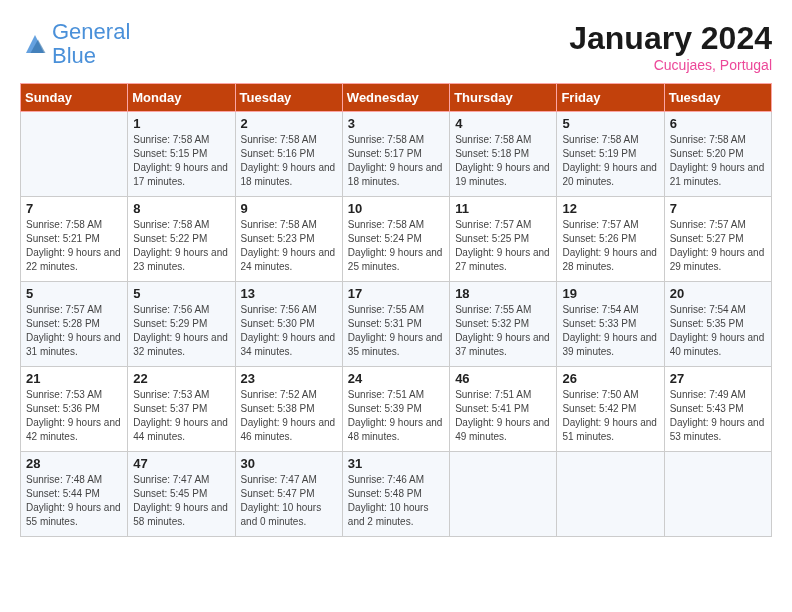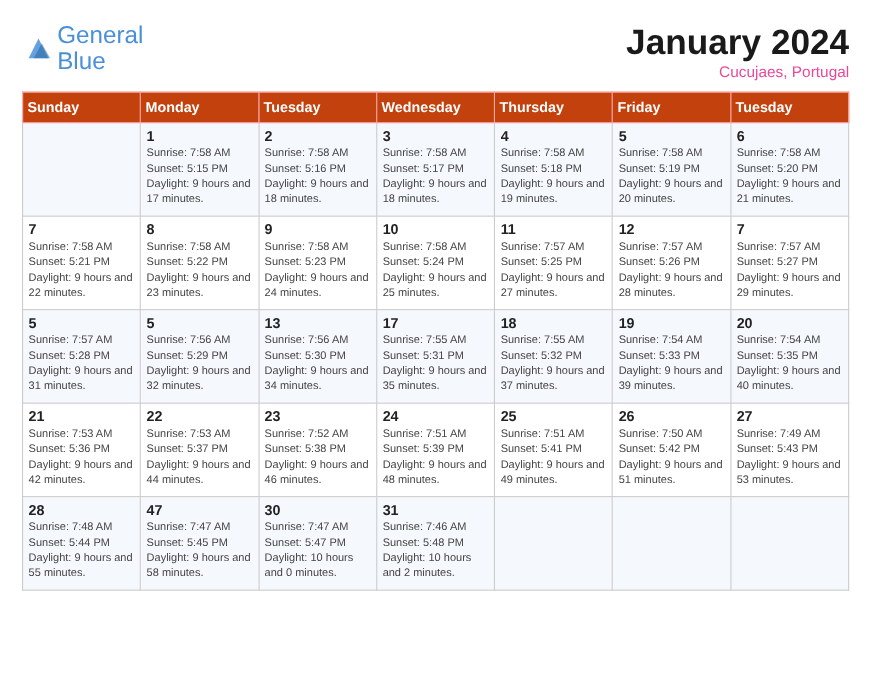--- a/index.html
+++ b/index.html
@@ -218,21 +218,21 @@
         </td>
         <td>
           <span class="day-number">23</span>
           <div class="day-info">Sunrise: 7:52 AM<br>Sunset: 5:38 PM<br>Daylight: 9 hours and 46 minutes.</div>
         </td>
         <td>
           <span class="day-number">24</span>
           <div class="day-info">Sunrise: 7:51 AM<br>Sunset: 5:39 PM<br>Daylight: 9 hours and 48 minutes.</div>
         </td>
         <td>
-          <span class="day-number">25</span>
+          <span class="day-number">46</span>
           <div class="day-info">Sunrise: 7:51 AM<br>Sunset: 5:41 PM<br>Daylight: 9 hours and 49 minutes.</div>
         </td>
         <td>
           <span class="day-number">26</span>
           <div class="day-info">Sunrise: 7:50 AM<br>Sunset: 5:42 PM<br>Daylight: 9 hours and 51 minutes.</div>
         </td>
         <td>
           <span class="day-number">27</span>
           <div class="day-info">Sunrise: 7:49 AM<br>Sunset: 5:43 PM<br>Daylight: 9 hours and 53 minutes.</div>
         </td>

